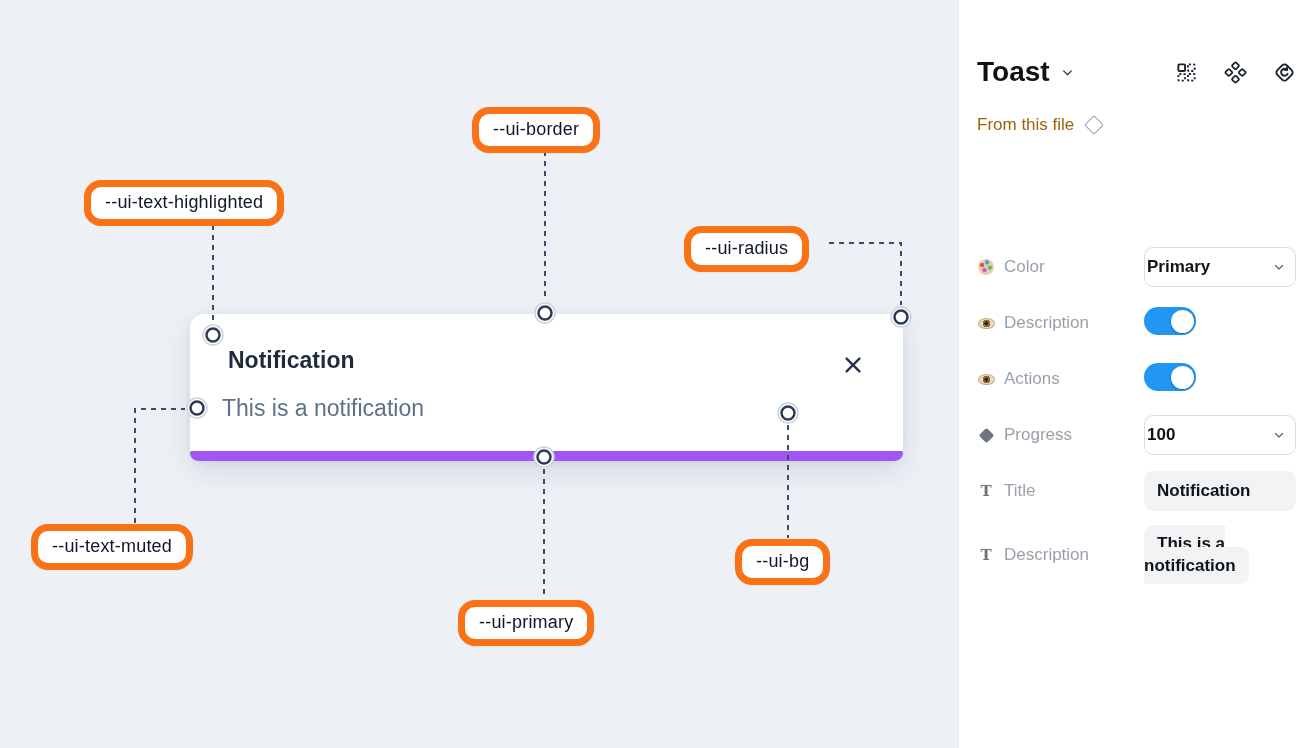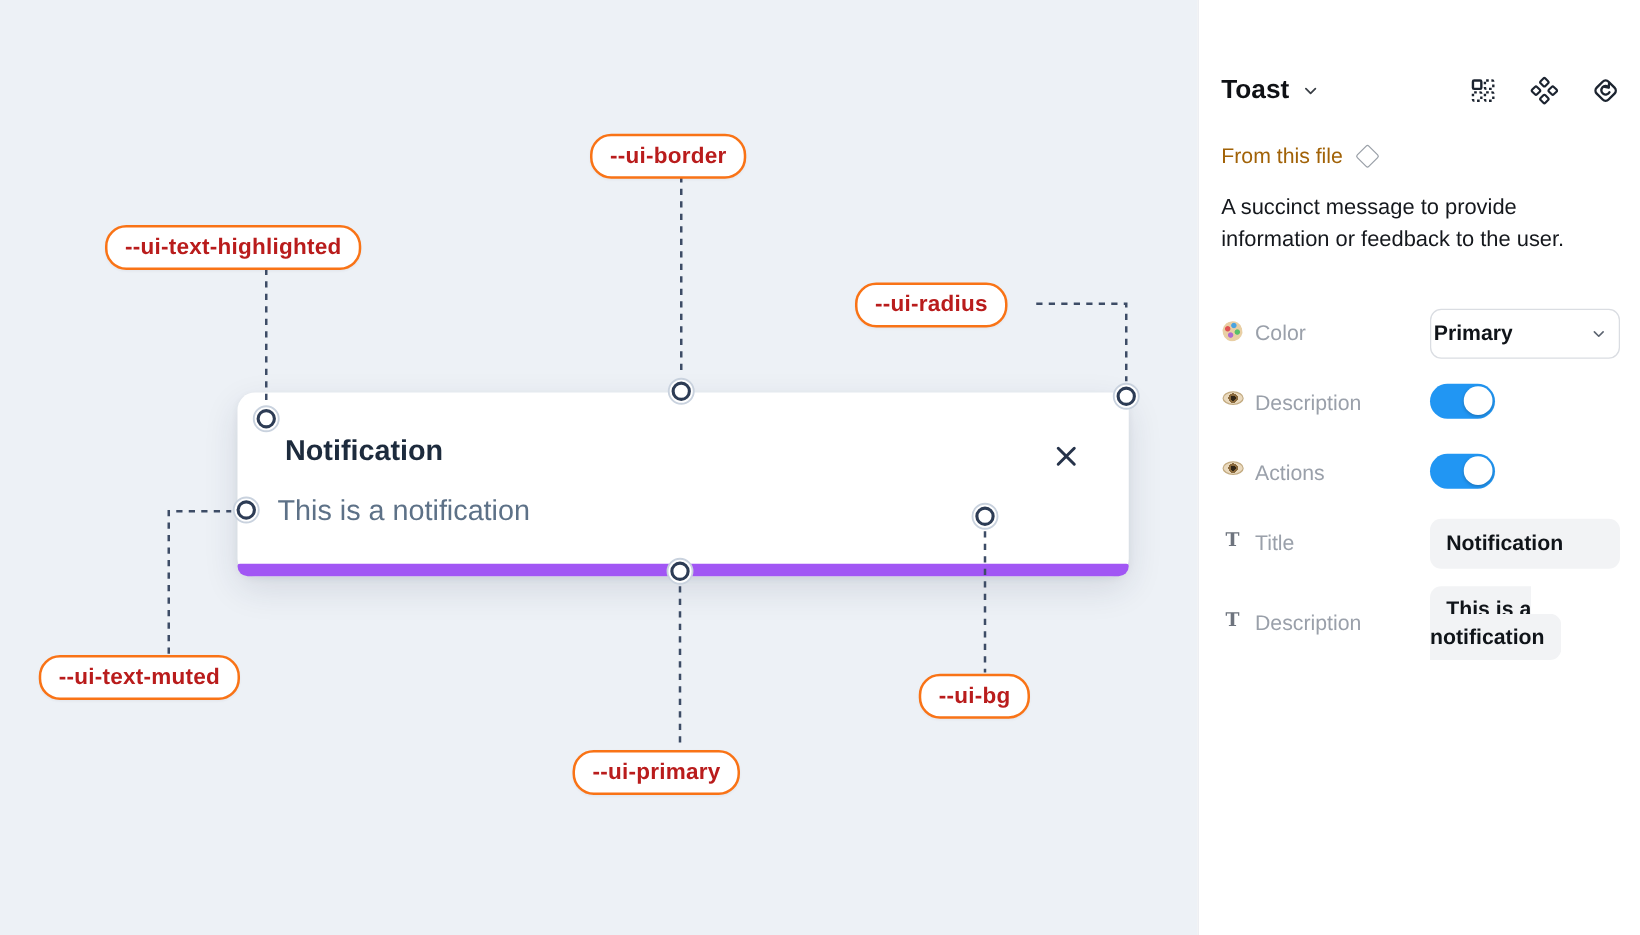--- a/index.html
+++ b/index.html
@@ -13,55 +13,55 @@
     position:absolute; left:190px; top:314px; width:713px; height:147px;
     background:#ffffff; border-radius:14px;
     box-shadow:0 10px 28px rgba(30,45,70,.12), 0 2px 6px rgba(30,45,70,.06);
   }
   .toast-title { position:absolute; left:38px; top:33px; font-size:23px; font-weight:600; color:#1d2b3d; }
   .toast-desc  { position:absolute; left:32px; top:81px; font-size:23px; font-weight:400; color:#5d7187; }
   .toast-close { position:absolute; left:652px; top:40px; width:22px; height:22px; cursor:pointer; background:none; border:none; }
   .toast-progress { position:absolute; left:0; bottom:0; width:100%; height:10px; background:#a156f4; border-radius:3px 3px 13px 13px; }
 
   .pill {
-    position:absolute; background:#ffffff; border:2px solid #f97316; border-radius:17px;
-    padding:5px 14px 6px; font-size:18px; letter-spacing:.2px; color:#b91c1c; font-weight:700;
+    position:absolute; background:#ffffff; border:7px solid #f97316; border-radius:17px;
+    padding:5px 14px 6px; font-size:18px; letter-spacing:.2px; color:#0f172a; font-weight:400;
     box-shadow:0 1px 2px rgba(30,45,70,.05); white-space:nowrap;
   }
   .pill-border  { left:472px; top:107px; }
   .pill-highlighted { left:84px;  top:180px; }
   .pill-radius  { left:684px; top:226px; }
   .pill-muted   { left:31px;  top:524px; }
   .pill-primary { left:458px; top:600px; }
   .pill-bg      { left:735px; top:539px; }
 
   .connector-overlay { position:absolute; left:0; top:0; width:958px; height:748px; pointer-events:none; }
   .dash { fill:none; stroke:#3d4c66; stroke-width:2; stroke-dasharray:5 5; }
   .dot-halo  { fill:#ffffff; stroke:#c9d2de; stroke-width:1.5; }
   .dot-inner { fill:#ffffff; stroke:#2d3c55; stroke-width:2.5; }
 
   
   .panel { position:absolute; left:958px; top:0; width:354px; height:748px; background:#ffffff; border-left:1px solid #e7e9ee; }
 
   .panel-header { position:absolute; left:18px; top:56px; right:16px; height:32px; display:flex; align-items:center; }
-  .panel-title { font-size:21px; font-weight:700; color:#0f1115; }
+  .panel-title { font-size:28px; font-weight:700; color:#0f1115; }
   .panel-title-chevron { margin-left:11px; display:flex; align-items:center; cursor:pointer; }
   .header-icons { margin-left:auto; display:flex; gap:26px; align-items:center; }
   .icon-btn { background:none; border:none; cursor:pointer; display:flex; padding:0; }
 
   .from-file { position:absolute; left:18px; top:115px; display:flex; align-items:center; gap:13px; font-size:17px; color:#a16207; }
   .diamond-outline { width:14px; height:14px; border:1.7px solid #9aa0a8; border-radius:2px; transform:rotate(45deg); display:inline-block; }
 
   .panel-desc { position:absolute; left:18px; top:152px; width:326px; font-size:17.5px; line-height:26px; color:#15181d; }
   .panel-desc span { display:block; }
 
   .rows { position:absolute; left:18px; top:239px; right:16px; }
   .prop-row { display:flex; align-items:center; justify-content:space-between; height:56px; }
   .prop-row.tall { height:72px; }
-  .prop-label { display:flex; align-items:flex-start; gap:9px; font-size:17px; color:#9aa0aa; white-space:nowrap; }
+  .prop-label { display:flex; align-items:center; gap:9px; font-size:17px; color:#9aa0aa; white-space:nowrap; }
   .licon { width:18px; display:flex; justify-content:center; align-items:center; flex:0 0 18px; }
 
   .icon-palette { width:16px; height:16px; border-radius:50%;
     background:
       radial-gradient(circle at 30% 32%, #e05252 0 1.8px, transparent 2.5px),
       radial-gradient(circle at 64% 24%, #4aa3e0 0 1.8px, transparent 2.5px),
       radial-gradient(circle at 72% 60%, #58c06b 0 1.8px, transparent 2.5px),
       radial-gradient(circle at 36% 66%, #b06ad0 0 1.8px, transparent 2.5px),
       #e9cfa4;
     transform:rotate(-15deg); }
@@ -188,24 +188,20 @@
         </svg>
       </button>
     </span>
   </div>
 
   <div class="from-file">
     <span>From this file</span>
     <span class="diamond-outline"></span>
   </div>
 
-  <div class="panel-desc">
-    <span>A succinct message to provide</span>
-    <span>information or feedback to the user.</span>
-  </div>
 
   <div class="rows">
 
     <div class="prop-row">
       <span class="prop-label">
         <span class="licon">
             <span class="icon-palette"></span>
           </span>
         <span>Color</span>
       </span>
@@ -235,20 +231,38 @@
     <div class="prop-row">
       <span class="prop-label">
         <span class="licon">
             <span class="icon-eye"></span>
           </span>
         <span>Actions</span>
       </span>
       <span class="ctl"><button class="toggle"><span class="knob"></span></button></span>
     </div>
 
+    <div class="prop-row">
+      <span class="prop-label">
+        <span class="licon">
+            <span class="icon-diamond-solid"></span>
+          </span>
+        <span>Progress</span>
+      </span>
+      <span class="ctl">
+          <span class="select">
+        <span class="val">100</span>
+        <span class="chev">
+              <svg width="12" height="12" viewBox="0 0 24 24" fill="none" stroke="#5c6470" stroke-width="2.6" stroke-linecap="round" stroke-linejoin="round">
+                <polyline points="5 9 12 16 19 9"></polyline>
+              </svg>
+            </span>
+      </span>
+        </span>
+    </div>
 
     <div class="prop-row">
       <span class="prop-label">
         <span class="licon">
             <span class="icon-T">T</span>
           </span>
         <span>Title</span>
       </span>
       <span class="ctl">
           <span class="textfield single">Notification</span>

